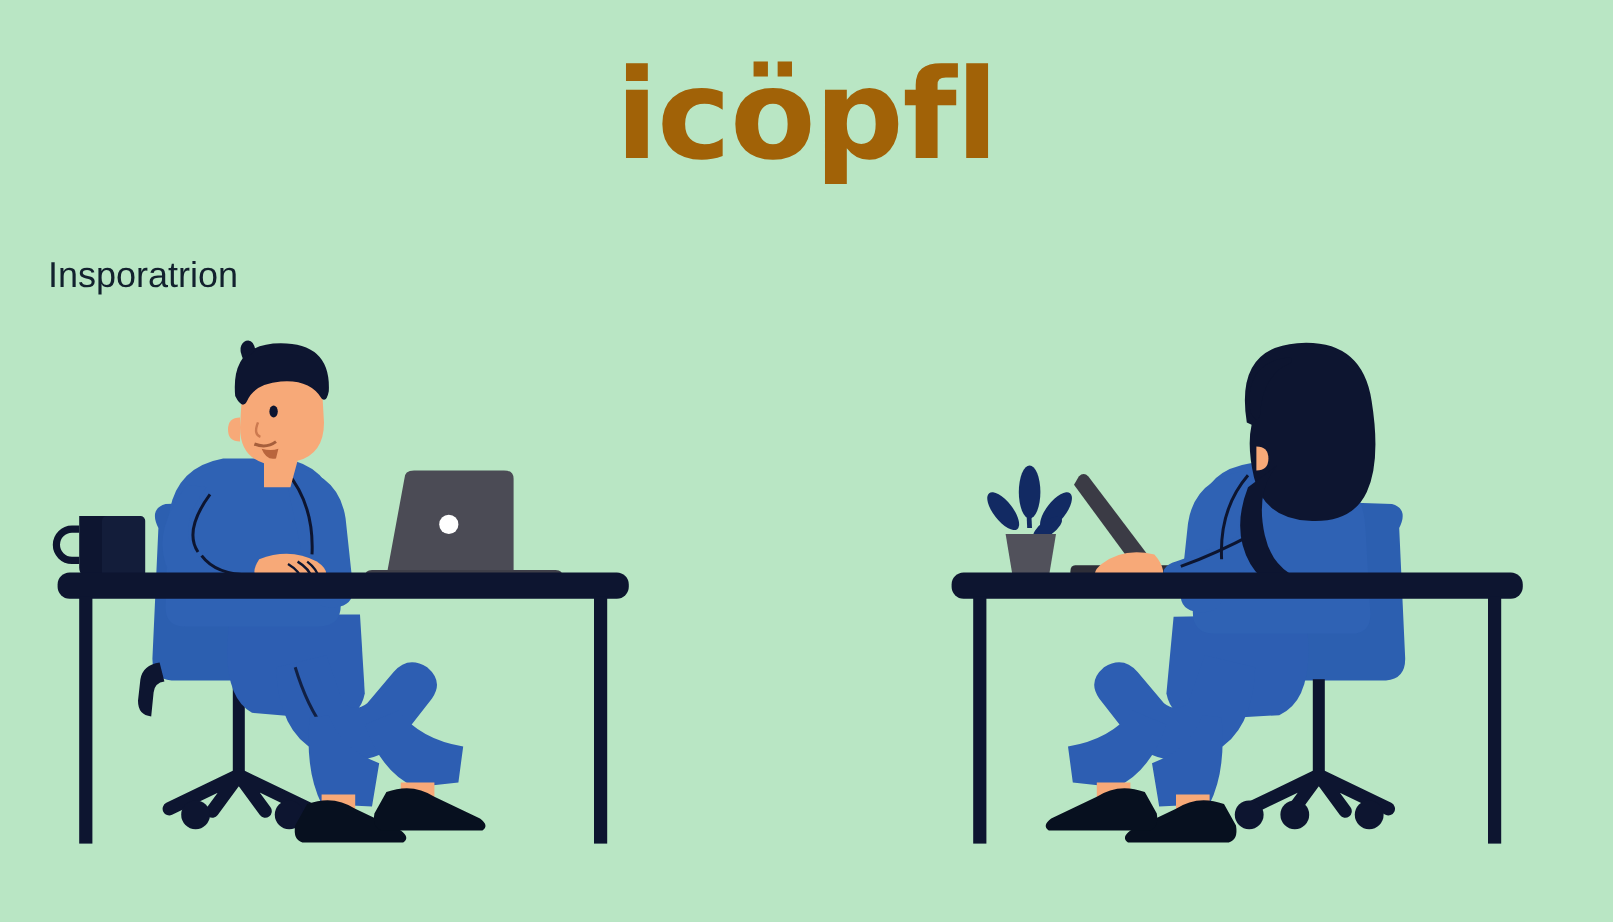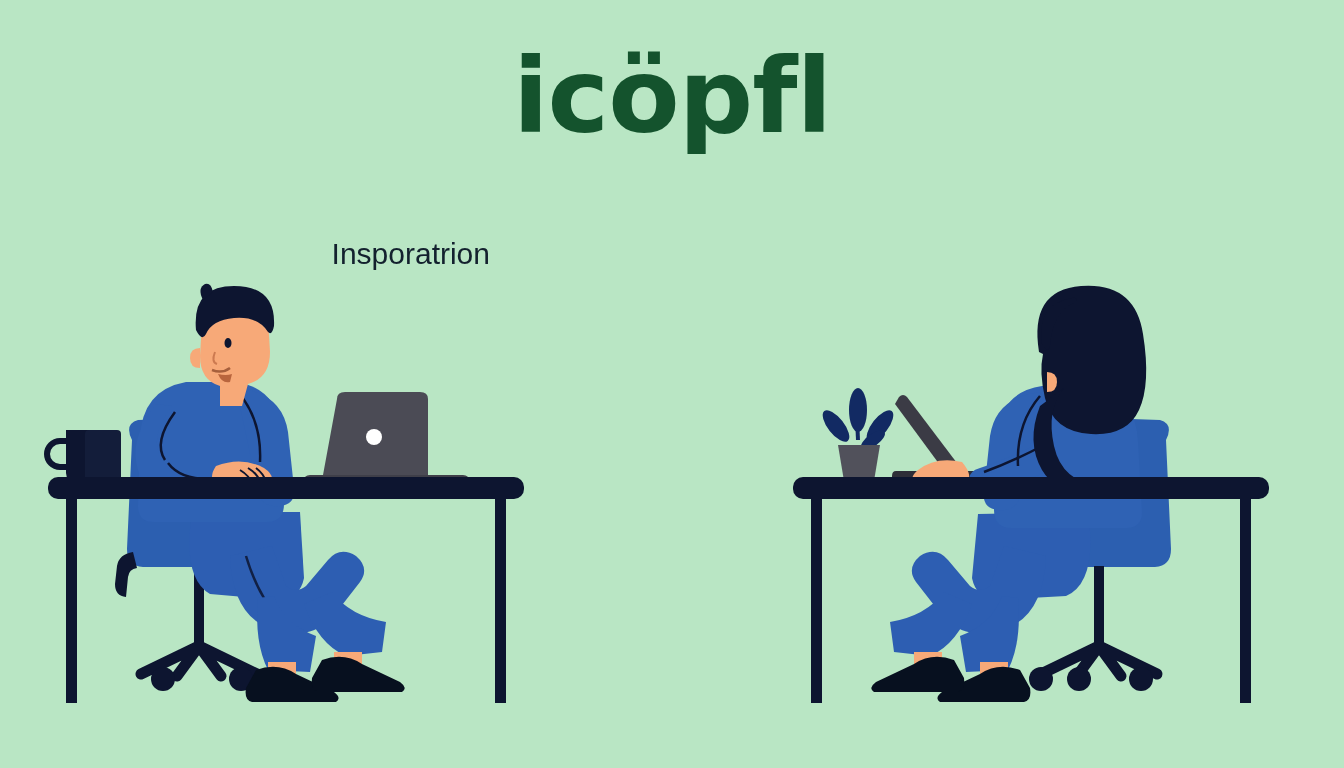--- a/index.html
+++ b/index.html
@@ -30,32 +30,32 @@
     position: absolute;
     left: 0;
     top: 44px;
     width: 1344px;
     text-align: center;
     font-family: "DejaVu Sans", sans-serif;
     font-weight: 700;
     font-size: 104px;
     line-height: 1.0;
     letter-spacing: -1px;
-    color: #14532d;
+    color: #a16207;
     user-select: none;
   }
   .panel-label {
     position: absolute;
-    top: 236px;
+    top: 212px;
     font-family: "Liberation Sans", sans-serif;
     font-weight: 400;
     font-size: 30px;
     line-height: 1.2;
     color: #13212e;
-    text-align: right;
+    text-align: left;
     user-select: none;
   }
   #label-left {
     left: 40px;
     width: 450px;
   }
   #label-right {
     left: 820px;
     width: 460px;
   }

